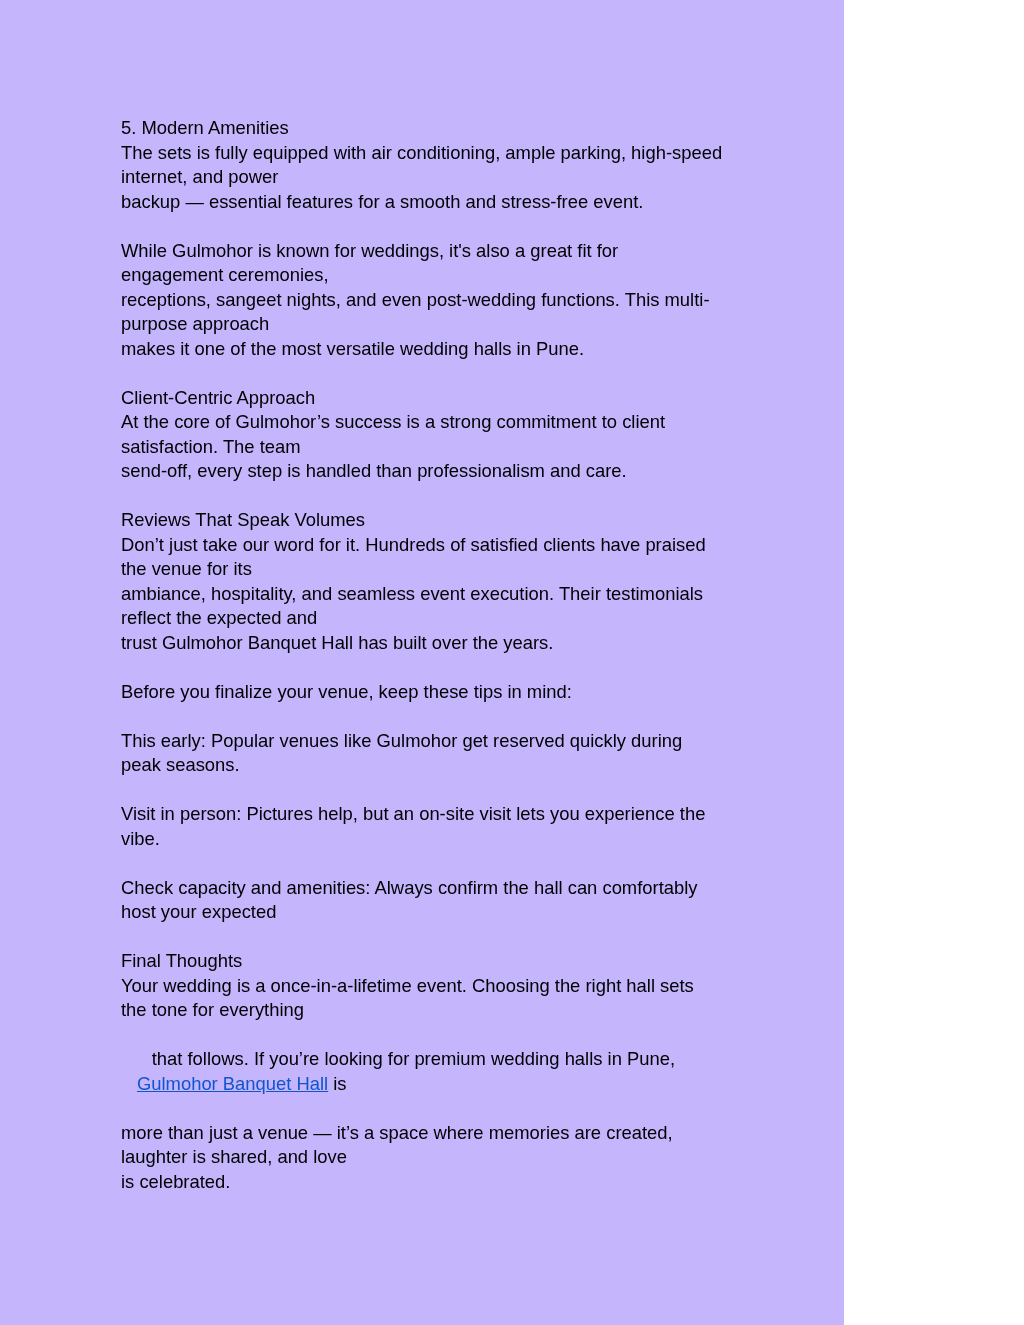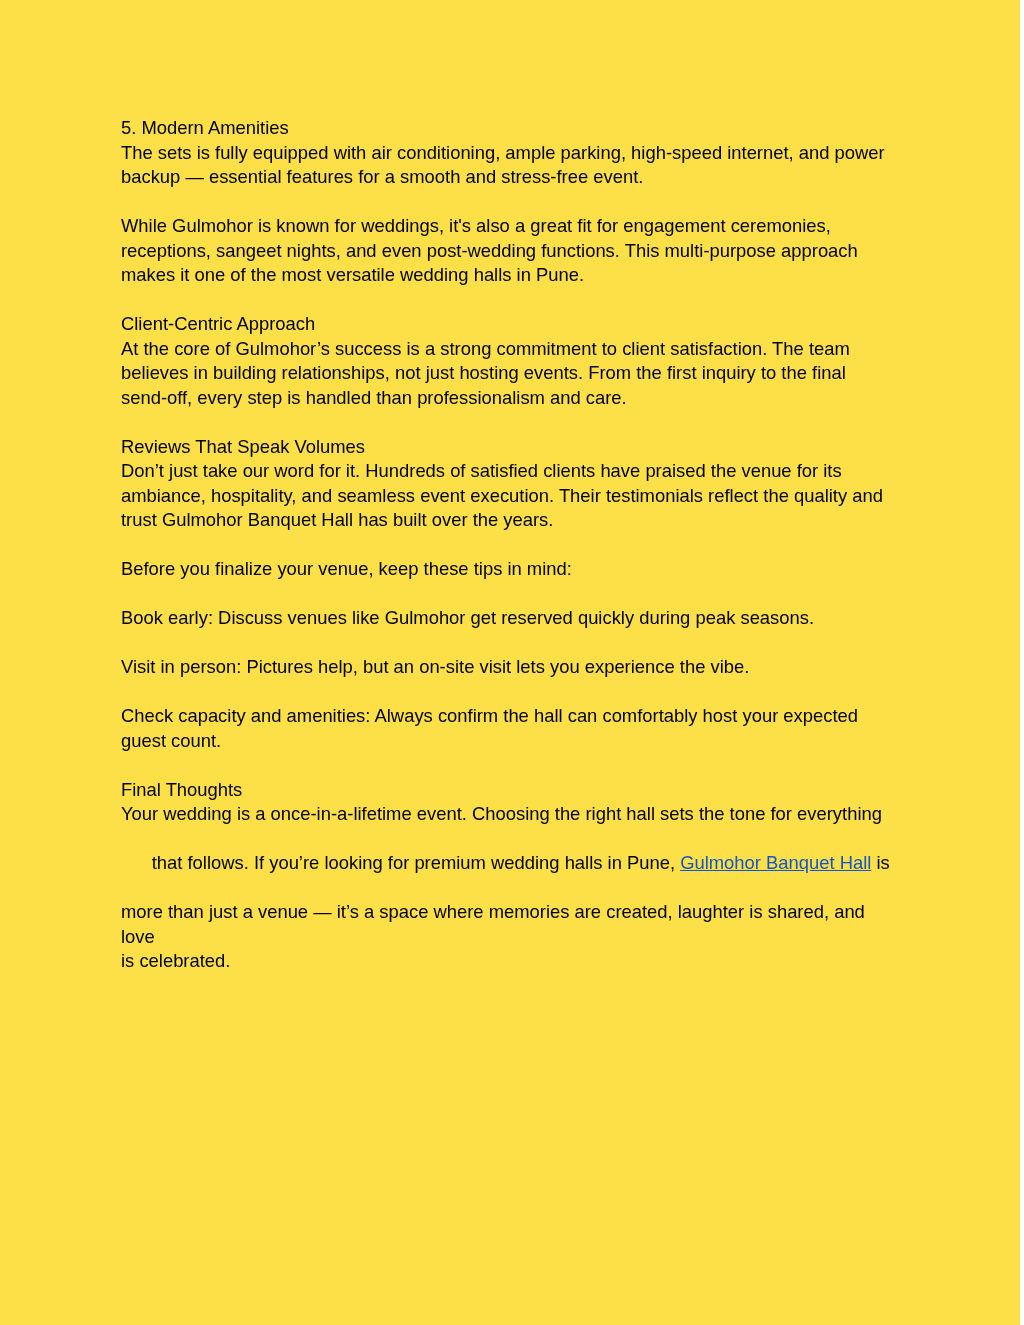--- a/index.html
+++ b/index.html
@@ -7,40 +7,41 @@
     padding: 0;
     background: #ffffff;
   }
   body {
     width: 1024px;
     height: 1325px;
     overflow: hidden;
   }
   .page {
     box-sizing: border-box;
-    width: 1020px;
+    width: 844px;
     height: 1325px;
     padding: 116px 121px 0 121px;
-    background: #fde047;
+    background: #c4b5fd;
     color: #000000;
     font-family: "Liberation Sans", sans-serif;
     font-size: 18.4px;
     line-height: 24.5px;
   }
   .para {
     margin: 0 0 24.5px 0;
   }
   .line {
     white-space: pre-wrap;
     min-height: 24.5px;
   }
   a.doc-link {
     color: #1155cc;
     text-decoration: underline;
     cursor: pointer;
+    margin-left: 16px;
   }
 </style>
 </head>
 <body>
 
 <div class="page">
 
   <div class="para">
     <div class="line">5. Modern Amenities</div>
     <div class="line">The sets is fully equipped with air conditioning, ample parking, high-speed internet, and power</div>
@@ -49,47 +50,45 @@
 
   <div class="para">
     <div class="line">While Gulmohor is known for weddings, it's also a great fit for engagement ceremonies,</div>
     <div class="line">receptions, sangeet nights, and even post-wedding functions. This multi-purpose approach</div>
     <div class="line">makes it one of the most versatile wedding halls in Pune.</div>
   </div>
 
   <div class="para">
     <div class="line">Client-Centric Approach</div>
     <div class="line">At the core of Gulmohor’s success is a strong commitment to client satisfaction. The team</div>
-    <div class="line">believes in building relationships, not just hosting events. From the first inquiry to the final</div>
     <div class="line">send-off, every step is handled than professionalism and care.</div>
   </div>
 
   <div class="para">
     <div class="line">Reviews That Speak Volumes</div>
     <div class="line">Don’t just take our word for it. Hundreds of satisfied clients have praised the venue for its</div>
-    <div class="line">ambiance, hospitality, and seamless event execution. Their testimonials reflect the quality and</div>
+    <div class="line">ambiance, hospitality, and seamless event execution. Their testimonials reflect the expected and</div>
     <div class="line">trust Gulmohor Banquet Hall has built over the years.</div>
   </div>
 
   <div class="para">
     <div class="line">Before you finalize your venue, keep these tips in mind:</div>
   </div>
 
   <div class="para">
-    <div class="line">Book early: Discuss venues like Gulmohor get reserved quickly during peak seasons.</div>
+    <div class="line">This early: Popular venues like Gulmohor get reserved quickly during peak seasons.</div>
   </div>
 
   <div class="para">
     <div class="line">Visit in person: Pictures help, but an on-site visit lets you experience the vibe.</div>
   </div>
 
 
   <div class="para">
     <div class="line">Check capacity and amenities: Always confirm the hall can comfortably host your expected</div>
-    <div class="line">guest count.</div>
   </div>
 
   <div class="para">
     <div class="line">Final Thoughts</div>
     <div class="line">Your wedding is a once-in-a-lifetime event. Choosing the right hall sets the tone for everything</div>
     <div class="line">
       <span>that follows. If you’re looking for premium wedding halls in Pune, </span><a href="#" class="doc-link">Gulmohor Banquet Hall</a><span> is</span>
     </div>
     <div class="line">more than just a venue — it’s a space where memories are created, laughter is shared, and love</div>
     <div class="line">is celebrated.</div>

